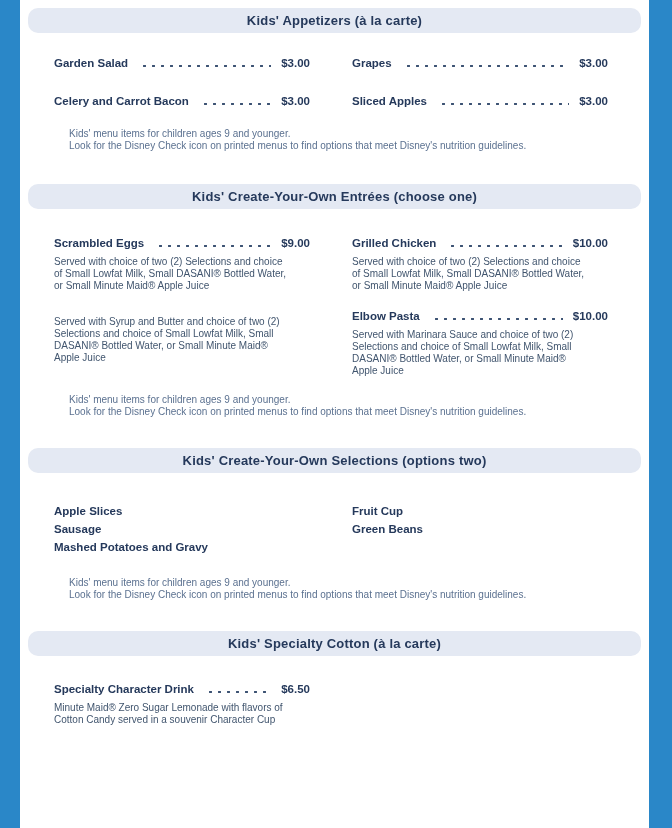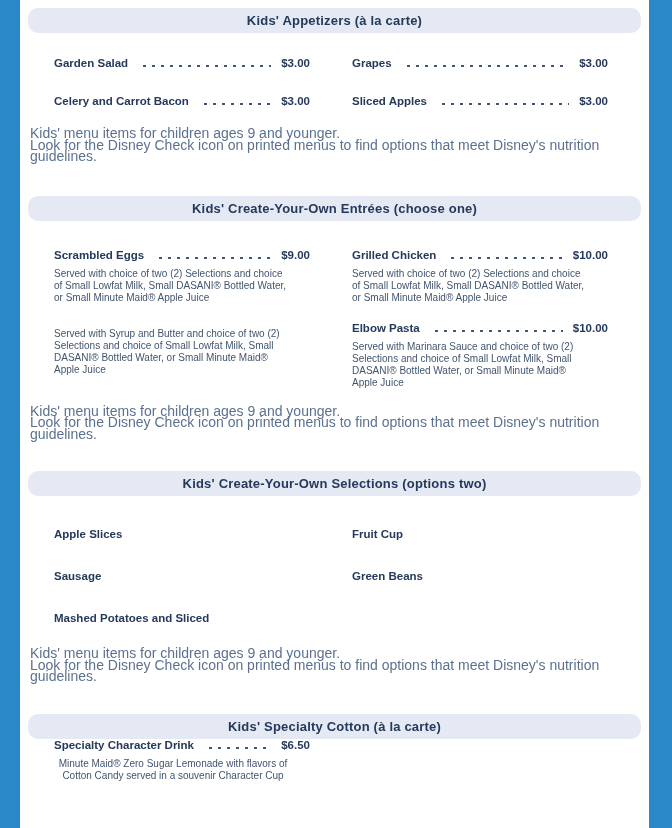--- a/index.html
+++ b/index.html
@@ -21,32 +21,32 @@
     display:flex;align-items:center;justify-content:center;}
   .sec-title{font-size:13px;font-weight:bold;color:var(--navy);letter-spacing:.2px;}
   .items-grid{display:grid;grid-template-columns:1fr 1fr;column-gap:42px;padding:0 41px 0 34px;align-items:start;}
   .item-row{display:flex;align-items:flex-end;line-height:13px;}
   .item-name{font-size:11.5px;font-weight:bold;color:var(--navy);white-space:nowrap;}
   .item-price{font-size:11.5px;font-weight:bold;color:var(--navy);white-space:nowrap;}
   .dots{flex:1;align-self:flex-end;height:4px;margin:0 10px 2px 12px;
     background-image:radial-gradient(circle,#3c5273 1.1px,transparent 1.5px);
     background-size:9px 4px;background-repeat:repeat-x;background-position:left center;}
   .desc{margin-top:6px;font-size:10px;line-height:12px;color:var(--desc);max-width:238px;}
-  .footnote{padding-left:10px;font-size:14px;line-height:11.5px;color:var(--footnote);}
+  .footnote{padding-left:10px;font-size:10px;line-height:11.5px;color:var(--footnote);margin-left:39px;}
   
   .s1 .items-grid{margin-top:24px;row-gap:25px;}
   .s1 .footnote{margin-top:20px;}
   .s2 .sec-header{margin-top:33px;}
   .s2 .items-grid{margin-top:28px;row-gap:18px;}
   .s2 .footnote{margin-top:17px;}
   .s3 .sec-header{margin-top:31px;}
-  .s3 .items-grid{margin-top:28px;row-gap:24px;}
+  .s3 .items-grid{margin-top:28px;}
   .s3 .footnote{margin-top:22px;}
   .s4 .sec-header{margin-top:31px;}
-  .s4 .items-grid{text-align:center;}
+  .s4 .items-grid{margin-top:27px;}
 </style>
 </head>
 <body>
 
 <div class="page">
   <div class="stripe left"></div>
   <div class="stripe right"></div>
 
   <div class="content">
 
@@ -140,21 +140,21 @@
         <div class="cell">
           <span class="item-name">Fruit Cup</span>
         </div>
         <div class="cell">
           <span class="item-name">Sausage</span>
         </div>
         <div class="cell">
           <span class="item-name">Green Beans</span>
         </div>
         <div class="cell">
-          <span class="item-name">Mashed Potatoes and Sliced</span>
+          <span class="item-name">Mashed Potatoes and Gravy</span>
         </div>
       </div>
       <div class="footnote">
         <div>Kids' menu items for children ages 9 and younger.</div>
         <div>Look for the Disney Check icon on printed menus to find options that meet Disney's nutrition guidelines.</div>
       </div>
     </section>
 
     <section class="s4">
       <div class="sec-header">

